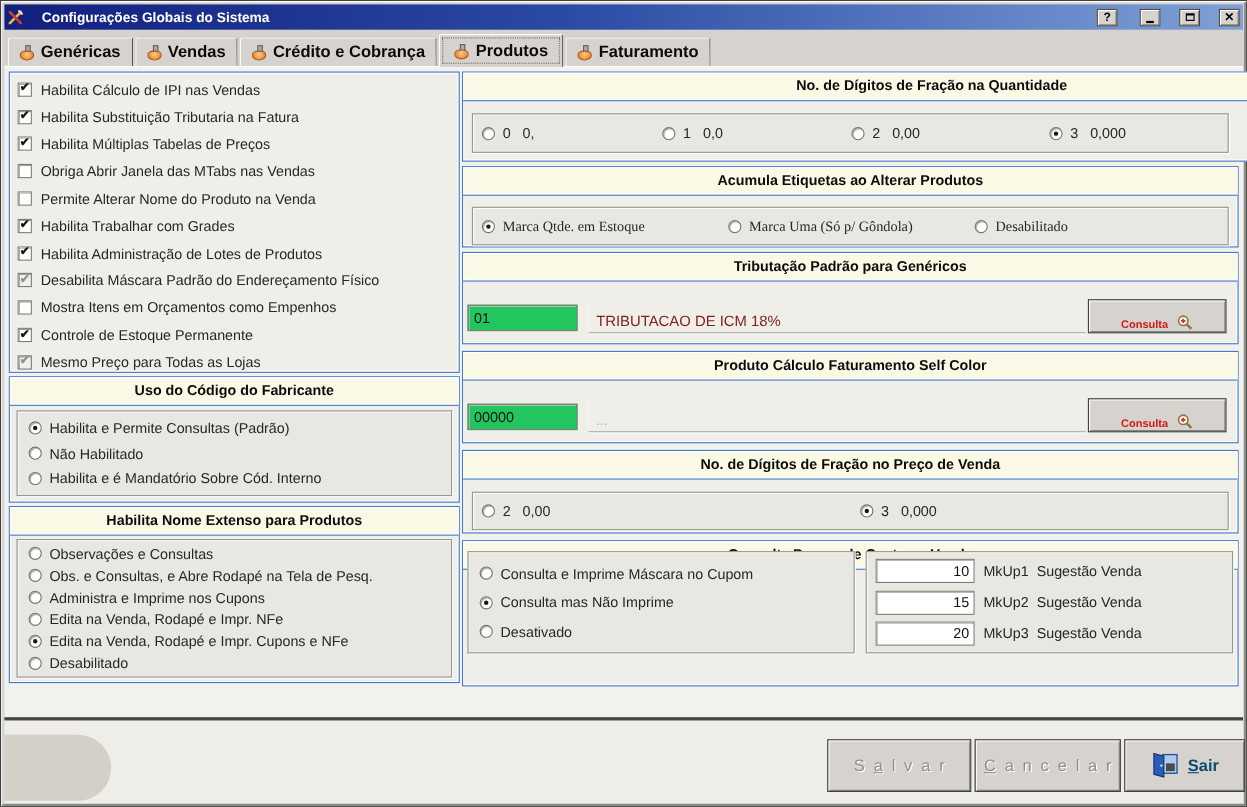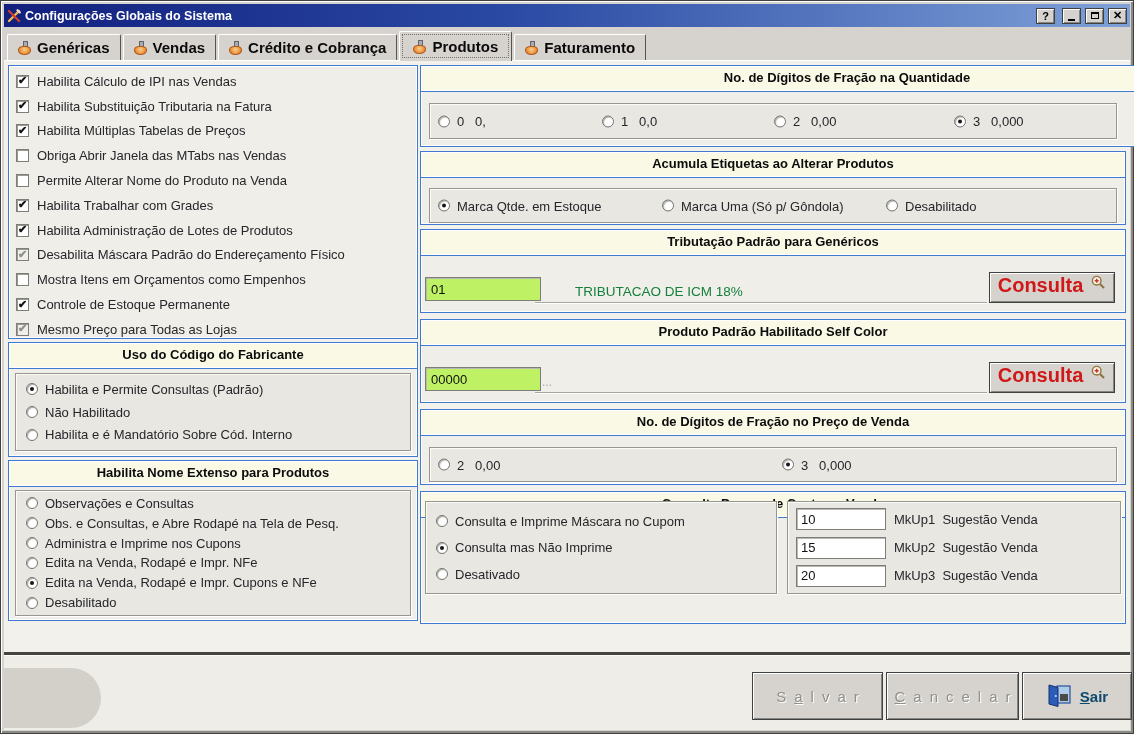--- a/index.html
+++ b/index.html
@@ -3,21 +3,21 @@
 <meta charset="utf-8">
 <style>
   html,body{margin:0;padding:0;}
   body{width:1134px;height:734px;position:relative;font-family:"Liberation Sans",sans-serif;background:#808080;overflow:hidden;}
   .window{position:absolute;inset:0;background:#d6d3ce;
     box-shadow:inset 0 0 0 1px #404040, inset 1px 1px 0 1px #ffffff, inset -2px -2px 0 1px #8a8a84;}
   
   .titlebar{position:absolute;left:4px;top:4px;right:4px;height:23px;
     background:linear-gradient(90deg,#121f7e 0%,#2a4aa4 45%,#54? 0,#7fa1d8 100%);
     background:linear-gradient(90deg,#121f7e 0%,#2a4aa4 45%,#7fa1d8 100%);
-    display:flex;align-items:center;padding:0 3px;gap:4px;}
+    display:flex;align-items:center;padding:0 3px;gap:17px;}
   .title-text{color:#fff;font-weight:bold;font-size:12.5px;flex:1;white-space:nowrap;}
   .tbtn{width:19px;height:16px;background:#d6d3ce;border:1px solid #404040;
     box-shadow:inset 1px 1px 0 #fff, inset -1px -1px 0 #848480;
     display:flex;align-items:center;justify-content:center;font-size:11px;font-weight:bold;color:#000;box-sizing:border-box;}
   .tbtn.help{margin-right:3px;}
   .glyph-min{width:7px;height:2px;background:#000;margin-top:9px;}
   .glyph-max{width:8px;height:7px;border:1px solid #000;border-top-width:2px;box-sizing:border-box;}
   
   .tabs{position:absolute;left:7px;top:30px;height:30px;display:flex;align-items:flex-end;z-index:3;}
   .tab{height:26px;padding:0 10px;display:flex;align-items:center;gap:6px;background:#d6d3ce;
@@ -54,44 +54,44 @@
   .optcol{display:flex;flex-direction:column;justify-content:space-evenly;padding-left:10px;}
   
   .secA{left:4px;top:4px;width:410px;height:274px;padding-top:3px;}
   .secB{left:4px;top:281px;width:410px;height:115px;}
   .secB .gbox{left:6px;top:30px;width:396px;height:78px;}
   .secC{left:4px;top:399px;width:410px;height:161px;}
   .secC .gbox{left:6px;top:29px;width:396px;height:126px;}
   .secR1{left:416px;top:4px;width:854px;height:82px;}
   .secR1 .gbox{left:8px;top:37px;width:688px;height:36px;}
   .secR2{left:416px;top:90px;width:706px;height:74px;}
-  .secR2 .gbox{left:8px;top:36px;width:688px;height:35px;}
+  .secR2 .gbox{left:8px;top:36px;width:688px;height:35px;font-family:Liberation Serif, serif;}
   .secR3{left:416px;top:168px;width:706px;height:84px;}
   .secR4{left:416px;top:258px;width:706px;height:84px;}
   .secR5{left:416px;top:348px;width:706px;height:76px;}
   .secR5 .gbox{left:8px;top:37px;width:688px;height:35px;}
   .secR6{left:416px;top:430px;width:706px;height:133px;}
   .secR6 .gboxL{left:4px;top:9px;width:352px;height:93px;}
   .secR6 .gboxR{left:366px;top:9px;width:334px;height:93px;display:flex;flex-direction:column;justify-content:space-evenly;padding:0 8px;}
   .posopt{position:absolute;top:50%;transform:translateY(-50%);}
   
-  .code{position:absolute;left:4px;top:21px;width:116px;height:24px;background:#bef264;border:1px solid #7e7e78;
+  .code{position:absolute;left:4px;top:21px;width:100px;height:24px;background:#22c55e;border:1px solid #7e7e78;
     box-shadow:inset 1px 1px 0 #b9b9b3;font-family:"Liberation Sans",sans-serif;font-size:13px;padding:2px 5px;box-sizing:border-box;color:#111;}
   .uline{position:absolute;left:114px;top:17px;width:452px;height:30px;border-bottom:1px solid #a8a8a0;
     box-shadow:0 1px 0 #fff;display:flex;align-items:flex-end;padding:0 0 3px 7px;box-sizing:border-box;}
-  .redtxt{color:#15803d;font-size:13.5px;margin-left:33px;}
+  .redtxt{color:#7f1d1d;font-size:13.5px;}
   .dots{color:#aeaea6;font-size:12px;}
   .consulta{position:absolute;right:10px;top:16px;width:126px;height:31px;background:#d6d3ce;
     border:1px solid #404040;box-shadow:inset 1px 1px 0 #fff, inset -1px -1px 0 #848480;
-    display:flex;align-items:flex-start;justify-content:center;gap:7px;color:#d01818;font-weight:bold;
-    font-size:20px;font-family:"Liberation Sans",sans-serif;cursor:pointer;box-sizing:border-box;}
+    display:flex;align-items:flex-end;justify-content:center;gap:7px;color:#d01818;font-weight:bold;
+    font-size:10px;font-family:"Liberation Sans",sans-serif;cursor:pointer;box-sizing:border-box;}
   
   .mrow{display:flex;align-items:center;gap:8px;}
   .mrow input{width:90px;height:22px;background:#fff;border:1px solid #7e7e78;box-shadow:inset 1px 1px 0 #b9b9b3;
-    font-family:"Liberation Sans",sans-serif;font-size:13px;text-align:left;padding:0 4px;box-sizing:border-box;color:#111;}
+    font-family:"Liberation Sans",sans-serif;font-size:13px;text-align:right;padding:0 4px;box-sizing:border-box;color:#111;}
   .mrow .mlabel{font-size:13px;color:#26262b;white-space:pre;}
   
   .sep{position:absolute;left:4px;top:652px;right:4px;height:3px;background:#45453f;box-shadow:0 1px 0 #fbfbf8;}
   .footer{position:absolute;left:4px;top:656px;right:4px;bottom:4px;background:#efede7;}
   .blob{position:absolute;left:0;top:12px;width:97px;height:60px;background:#d2d0c9;border-radius:0 50px 50px 0;}
   .fbtn{position:absolute;top:16px;height:48px;background:#d6d3ce;border:1px solid #404040;
     box-shadow:inset 1px 1px 0 #fff, inset -1px -1px 0 #848480;display:flex;align-items:center;justify-content:center;
     gap:8px;font-size:15px;font-family:"Liberation Sans",sans-serif;cursor:pointer;box-sizing:border-box;color:#1a1a1a;}
   .fbtn.disabled{color:#8f8f8b;text-shadow:1px 1px 0 #ffffff;cursor:default;}
   .btn-salvar{left:748px;width:131px;}
@@ -292,21 +292,21 @@
           <svg width="16" height="16" viewBox="0 0 16 16">
             <circle cx="6.7" cy="6.7" r="4.3" fill="#f8f4e4" stroke="#8d7440" stroke-width="1.4"></circle>
             <line x1="10" y1="10" x2="14" y2="14" stroke="#8d7440" stroke-width="2.2"></line>
             <path d="M6.7 4.7 v4 M4.7 6.7 h4" stroke="#d03030" stroke-width="1.5"></path>
           </svg>
         </button>
       </div>
     </div>
 
     <div class="section secR4">
-      <div class="hdr">Produto Padrão Habilitado Self Color</div>
+      <div class="hdr">Produto Cálculo Faturamento Self Color</div>
       <div class="body">
         <input class="code" value="00000" style="">
         <div class="uline">
             <span class="dots">...</span>
           </div>
         <button class="consulta">
           <span>Consulta</span>
           <svg width="16" height="16" viewBox="0 0 16 16">
             <circle cx="6.7" cy="6.7" r="4.3" fill="#f8f4e4" stroke="#8d7440" stroke-width="1.4"></circle>
             <line x1="10" y1="10" x2="14" y2="14" stroke="#8d7440" stroke-width="2.2"></line>

